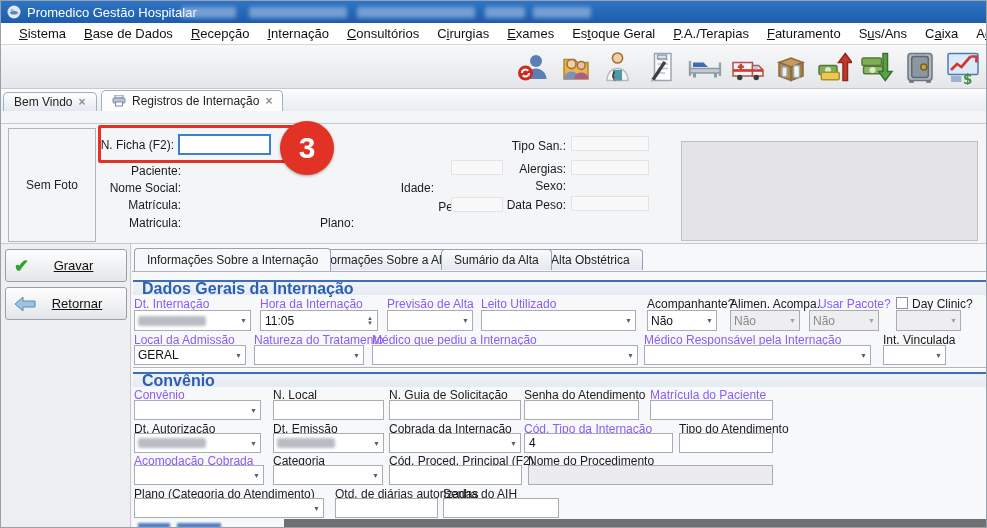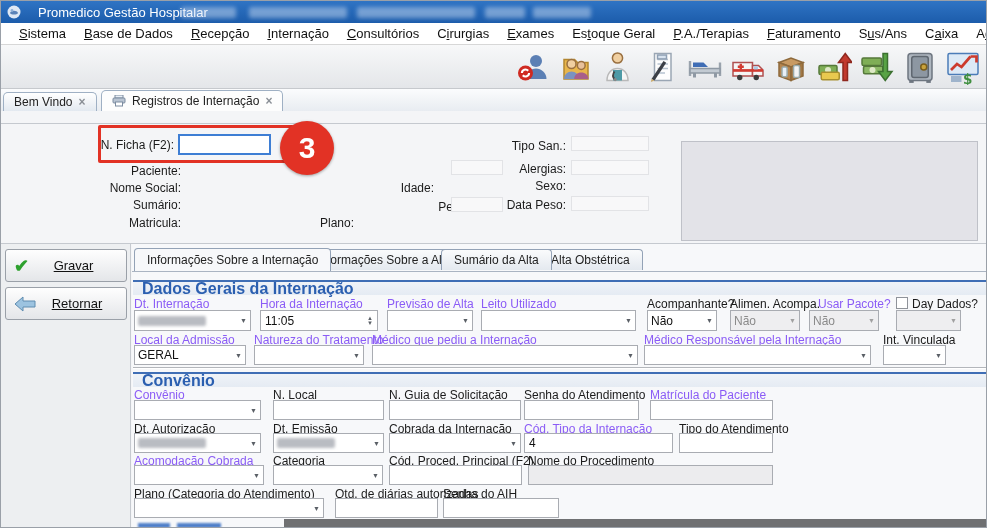--- a/index.html
+++ b/index.html
@@ -6,21 +6,21 @@
   html,body { background:#cfd4da; }
   .screen { position:relative; width:987px; height:528px; overflow:hidden;
             font-family:"Liberation Sans", sans-serif; background:#f4f5f7;
             border:1px solid #9aa0a8; }
   .abs { position:absolute; }
 
   
   .titlebar { left:0; top:0; width:987px; height:22px;
     background:linear-gradient(#2f74c4,#1c5cab); color:#fff;
     display:flex; align-items:center; font-size:13px; }
-  .titlebar .txt { margin-left:17px; }
+  .titlebar .txt { margin-left:6px; }
   .redact-b { position:absolute; height:11px; top:6px; border-radius:2px;
     background:rgba(215,228,246,.45); filter:blur(2px); }
 
   
   .menubar { left:0; top:22px; width:987px; height:22px; background:#ffffff;
     border-bottom:1px solid #d7d7d7; display:flex; align-items:center;
     padding-left:9px; font-size:13px; color:#111; }
   .menu-item { padding:2px 9px; cursor:default; white-space:nowrap; }
   .menu-item u { text-decoration:underline; }
 
@@ -252,32 +252,35 @@
             <rect x="1" y="3" width="12" height="5" rx="1" fill="#b9c4d2" stroke="#7c8ca0"></rect>
             <rect x="3.5" y="7" width="7" height="4" fill="#fff" stroke="#7c8ca0"></rect>
           </svg>
       </span>
       <span>Registros de Internação</span>
       <span class="tclose">×</span>
     </div>
   </div>
 
   <div class="abs panelline" style="left:0;top:122px;width:987px;height:1px"></div>
+  <div class="abs photo-box" style="left:7px;top:127px;width:88px;height:114px">
+    <span>Sem Foto</span>
+  </div>
 
   <span class="lbl rlbl" style="left:95px;top:137px;width:78px">N. Ficha (F2):</span>
   <input class="tfield abs ficha-input" style="left: 177px; top: 133px; width: 93px; height: 21px;" value="">
   <div class="ann-rect" style="left:97px;top:124px;width:196px;height:38px"></div>
   <div class="ann-circle" style="left:279px;top:120px">
     <span>3</span>
   </div>
 
   <span class="lbl rlbl" style="left:100px;top:163px;width:80px">Paciente:</span>
   <span class="lbl rlbl" style="left:90px;top:180px;width:90px">Nome Social:</span>
   <span class="lbl rlbl" style="left:383px;top:180px;width:50px">Idade:</span>
-  <span class="lbl rlbl" style="left:100px;top:197px;width:80px">Sumário:</span>
+  <span class="lbl rlbl" style="left:100px;top:197px;width:80px">Matrícula:</span>
   <span class="lbl rlbl" style="left:418px;top:199px;width:50px">Peso:</span>
   <span class="lbl rlbl" style="left:100px;top:215px;width:80px">Matricula:</span>
   <span class="lbl rlbl" style="left:303px;top:215px;width:50px">Plano:</span>
 
   <span class="lbl rlbl" style="left:495px;top:138px;width:70px">Tipo San.:</span>
   <span class="lbl rlbl" style="left:495px;top:161px;width:70px">Alergias:</span>
   <span class="lbl rlbl" style="left:495px;top:178px;width:70px">Sexo:</span>
   <span class="lbl rlbl" style="left:495px;top:197px;width:70px">Data Peso:</span>
 
   <div class="abs valbox" style="left:570px;top:135px;width:78px;height:15px"></div>
@@ -327,21 +330,21 @@
   </div>
 
   <span class="lbl red" style="left:133px;top:296px">Dt. Internação</span>
   <span class="lbl red" style="left:259px;top:296px">Hora da Internação</span>
   <span class="lbl red" style="left:386px;top:296px">Previsão de Alta</span>
   <span class="lbl red" style="left:480px;top:296px">Leito Utilizado</span>
   <span class="lbl" style="left:646px;top:296px">Acompanhante?</span>
   <span class="lbl" style="left:729px;top:296px">Alimen. Acompa.</span>
   <span class="lbl red" style="left:817px;top:296px">Usar Pacote?</span>
   <div class="checkbox" style="left:895px;top:296px"></div>
-  <span class="lbl" style="left:911px;top:296px">Day Dados?</span>
+  <span class="lbl" style="left:911px;top:296px">Day Clinic?</span>
 
   <div class="combo" style="left:133px;top:309px;width:117px;height:21px">
     <span class="redact-g"></span>
     <span class="ar">▼</span>
   </div>
   <div class="field spin" style="left:259px;top:309px;width:118px;height:21px">
     <span>11:05</span>
     <span class="spinbtns">
         <span>▲</span>
         <span>▼</span>

